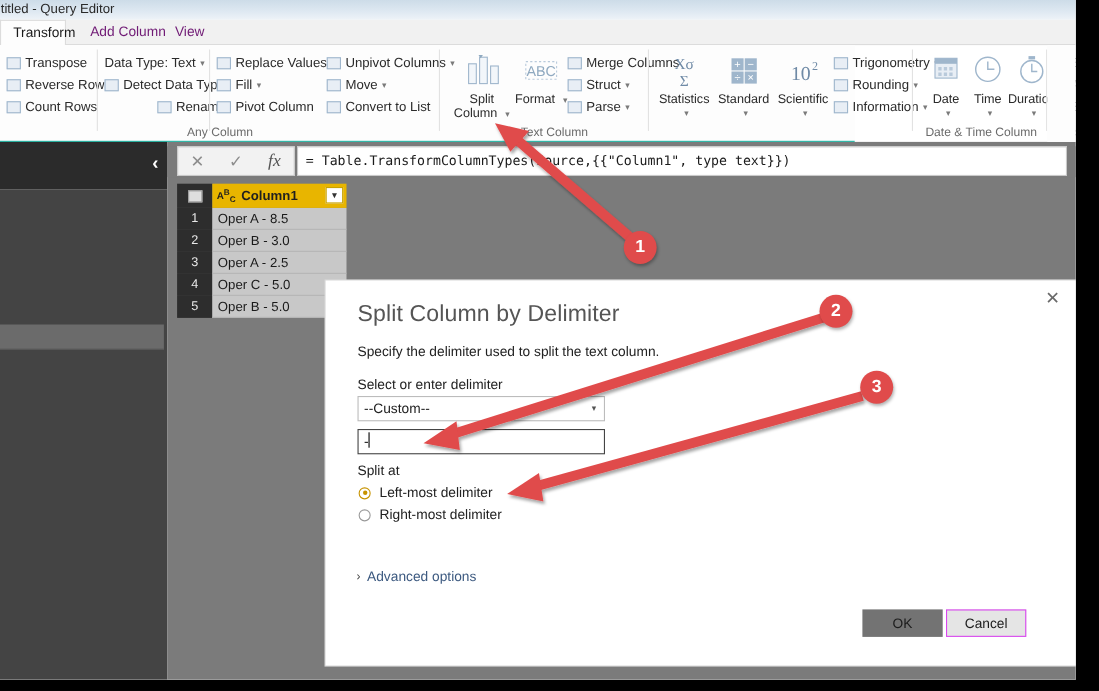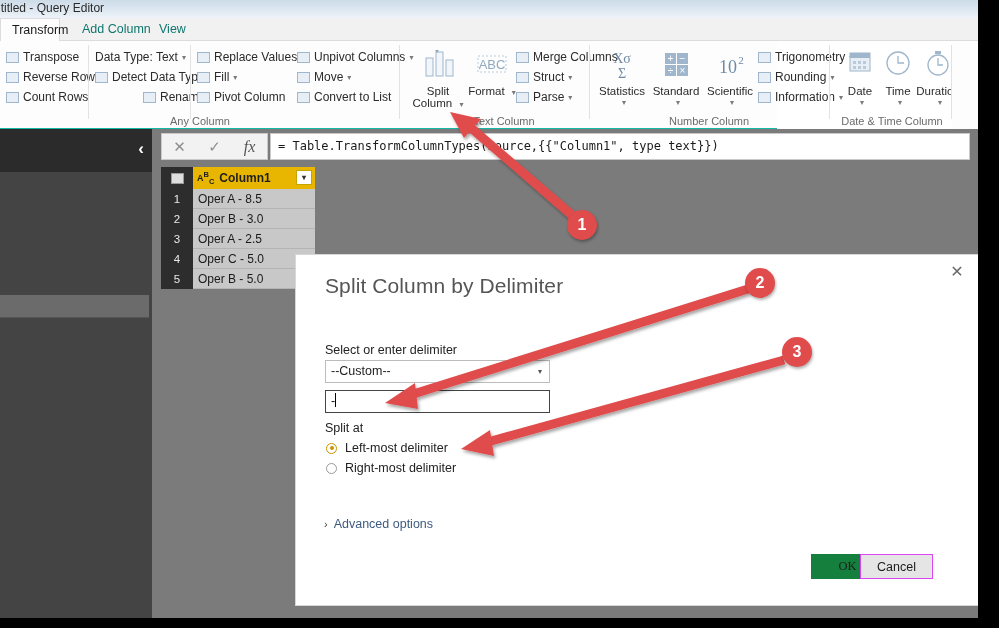--- a/index.html
+++ b/index.html
@@ -26,21 +26,21 @@
     white-space: nowrap;
   }
   
   .tabstrip {
     position: absolute; left: 0; top: 18px; width: 978px; height: 23px;
     background: #f1f1f1;
     border-bottom: 1px solid #dcdcdc;
   }
   .tab {
     position: absolute; top: 0; height: 23px; line-height: 23px;
-    font-size: 12.5px; color: #0f766e; padding: 0 11px;
+    font-size: 12.5px; color: #701a75; padding: 0 11px;
     white-space: nowrap;
   }
   .tab.active {
     background: #fdfdfd;
     border-left: 1px solid #dcdcdc;
     border-right: 1px solid #dcdcdc;
     border-top: 1px solid #dcdcdc;
     color: #1a1a1a;
   }
   
@@ -234,21 +234,21 @@
     font-size: 12.5px; color: #3d5a80;
     display: flex; align-items: center;
   }
   .adv .chev { font-size: 11px; color: #444; margin-right: 6px; }
   .dlg-btn {
     position: absolute; top: 299px;
     width: 73px; height: 25px;
     font-size: 12.5px; color: #1c1c1c;
     display: flex; align-items: center; justify-content: center;
   }
-  .dlg-btn.ok { left: 515px; background: #15803d; font-family: Liberation Serif, serif; }
+  .dlg-btn.ok { left: 488px; background: #737373; }
   .dlg-btn.cancel { left: 564px; background: #e5e5e5; border: 1px solid #d946ef; }
   
   .anno-svg {
     position: absolute; left: 0; top: 0; width: 999px; height: 628px;
     pointer-events: none;
   }
   .badge {
     position: absolute;
     width: 30px; height: 30px; border-radius: 50%;
     background: #e04b4b;
@@ -425,21 +425,20 @@
       <div class="sm-item" style="left:164px;top:26px;">
         <span class="ic"><span class="icon-box sm"></span></span>
         <span>Rounding</span>
         <span class="caret">▾</span>
       </div>
       <div class="sm-item" style="left:164px;top:46px;">
         <span class="ic"><span class="icon-box sm"></span></span>
         <span>Information</span>
         <span class="caret">▾</span>
       </div>
-      <div class="group-label" style="left:10px;width:210px;">Number Column</div>
       <div class="group-sep" style="left:235px;"></div>
     </div>
 
     <div class="group" style="left:832px;width:120px;">
       <div class="big-item" style="left:2px;top:4px;">
         <span class="bigic">
           <svg width="40" height="34" viewBox="0 0 40 34">
             <rect x="10" y="5" width="20" height="18" fill="#e8eef5" stroke="#9fb6cc"></rect>
             <rect x="10" y="5" width="20" height="5" fill="#9fb6cc"></rect>
             <path d="M13 13h3v3h-3z M18 13h3v3h-3z M23 13h3v3h-3z M13 18h3v3h-3z M18 18h3v3h-3z M23 18h3v3h-3z" fill="#b9cadb"></path>
@@ -539,20 +538,21 @@
       <div class="grid-row">
         <div class="row-num">5</div>
         <div class="row-cell">Oper B - 5.0</div>
       </div>
     </div>
   </div>
 
   <div class="dialog">
     <div class="dlg-close">✕</div>
     <div class="dlg-title">Split Column by Delimiter</div>
+    <div class="dlg-sub">Specify the delimiter used to split the text column.</div>
 
     <div class="dlg-fieldlabel" style="top:88px;">Select or enter delimiter</div>
     <div class="dlg-select">
       <span>--Custom--</span>
       <span class="arrow">▾</span>
     </div>
     <div class="dlg-textbox">
       <span>-</span><span class="caretbar"></span>
     </div>
 

